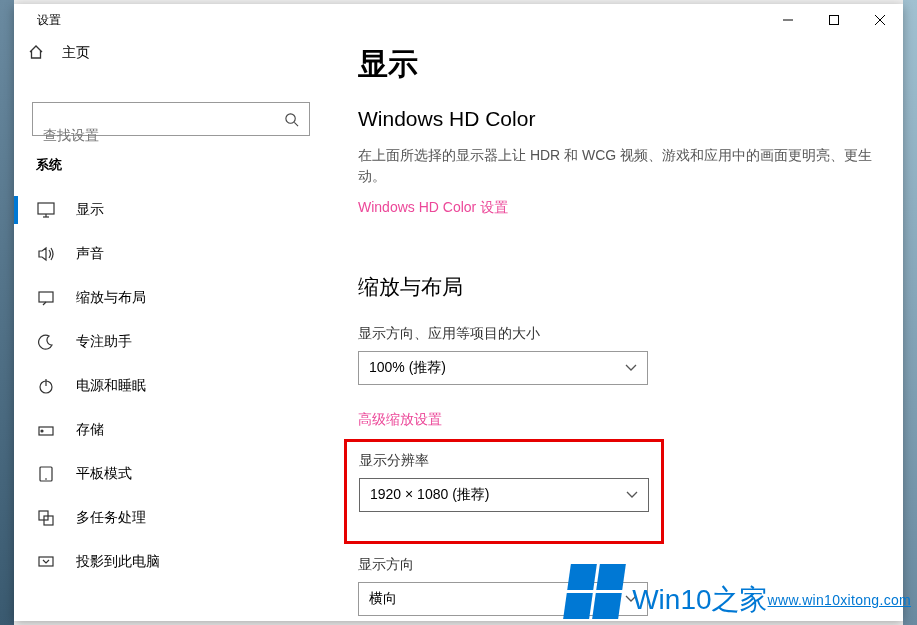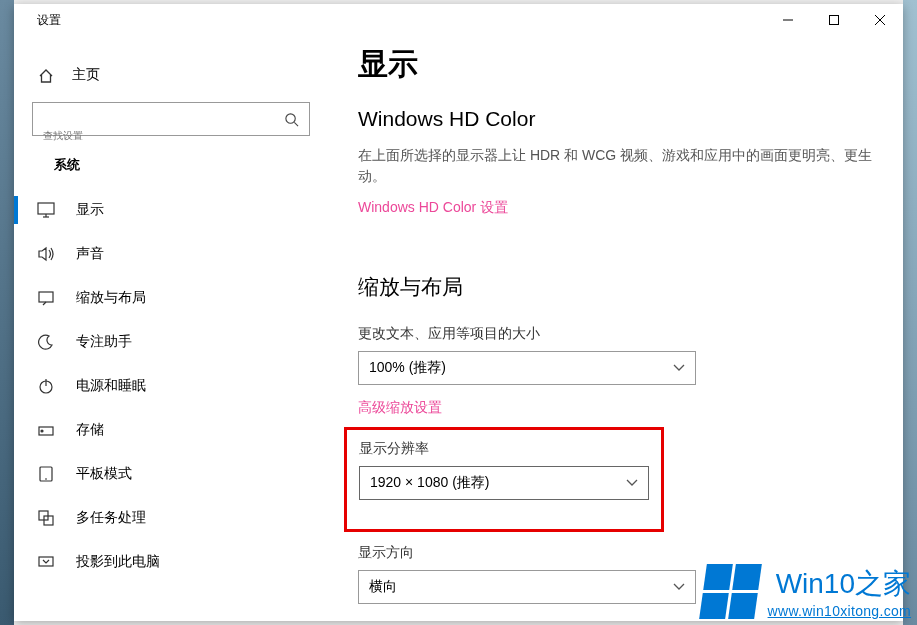--- a/index.html
+++ b/index.html
@@ -41,48 +41,47 @@
     .body { flex: 1; display: flex; overflow: hidden; }
     
     .sidebar {
       width: 314px;
       flex-shrink: 0;
       display: flex;
       flex-direction: column;
       padding-top: 8px;
     }
     .home-row {
-      display: flex; align-items: flex-end;
+      display: flex; align-items: flex-start;
       height: 40px;
-      padding-left: 22px;
+      padding-left: 12px;
       margin-bottom: 18px;
     }
     .home-row .icon { width: 20px; display: flex; justify-content: center; margin-right: 16px; }
     .home-row .label { font-size: 14px; }
     .search-box {
       margin: 0 18px 20px 18px;
       height: 34px;
       border: 1px solid #999;
       background: #fff;
       display: flex; align-items: center;
       padding: 0 10px;
     }
     .search-box input {
       border: none; outline: none; flex: 1;
-      font-size: 10px; font-family: inherit;
+      font-size: 14px; font-family: inherit;
       background: transparent;
       margin-top: 32px;
     }
     .search-box .search-icon { color: #333; font-size: 14px; }
     .group-label {
       padding-left: 22px;
       font-size: 13px;
       font-weight: 600;
       margin-bottom: 14px;
-      margin-left: 18px;
     }
     .nav-list { display: flex; flex-direction: column; }
     .nav-item {
       height: 44px;
       display: flex; align-items: center;
       padding-left: 22px;
       position: relative;
     }
     .nav-item.selected::before {
       content: "";
@@ -123,27 +122,27 @@
       cursor: pointer;
       margin-bottom: 28px;
       display: inline-block;
     }
     .field-label {
       font-size: 14px;
       color: #333;
       margin-bottom: 8px;
     }
     .combo {
-      width: 338px;
+      width: 290px;
       height: 34px;
       border: 1px solid #999;
       background: #fff;
       display: flex; align-items: center;
       padding: 0 10px;
-      margin-bottom: 14px;
+      margin-bottom: 26px;
     }
     .combo .value { flex: 1; font-size: 14px; }
     .combo .chevron { color: #555; }
     .highlight-box {
       border: 3px solid #e60000;
       padding: 10px 12px 12px 12px;
       margin: 10px 0 12px -14px;
       width: 320px;
     }
     .highlight-box .field-label { margin-bottom: 8px; }
@@ -160,21 +159,21 @@
     }
     .wm-logo {
       display: grid;
       grid-template-columns: 26px 26px;
       grid-template-rows: 26px 26px;
       gap: 3px;
       transform: skewX(-8deg);
       margin-right: 10px;
     }
     .wm-logo div { background: #0078d4; }
-    .wm-text { display: flex; flex-direction: column; align-items: flex-end; }
+    .wm-text { display: flex; flex-direction: row; align-items: center; }
     .wm-brand { font-size: 28px; font-weight: 400; }
     .wm-url { font-size: 14px; color: #0078d4; letter-spacing: 0.3px; text-decoration: underline; }
     
     .bg-strip {
       position: absolute;
       left: 0; top: 0; bottom: 0; width: 14px;
       background: linear-gradient(#6a8aa0,#3a5a70);
     }
     .bg-strip-r {
       position: absolute;
@@ -326,21 +325,21 @@
       <div class="page-title">显示</div>
 
       <div class="section-title">Windows HD Color</div>
       <div class="desc">在上面所选择的显示器上让 HDR 和 WCG 视频、游戏和应用中的画面更明亮、更生动。</div>
       <a class="link">Windows HD Color 设置</a>
 
       <div class="section-gap"></div>
 
       <div class="section-title">缩放与布局</div>
       <div class="sm-gap"></div>
-      <div class="field-label">更改文本、应用等项目的大小</div>
+      <div class="field-label">显示方向、应用等项目的大小</div>
       <div class="combo">
         <span class="value">100% (推荐)</span>
         <span class="chevron">
             <svg width="12" height="8" viewBox="0 0 12 8" fill="none" stroke="#555" stroke-width="1.3">
               <polyline points="1,1 6,6 11,1"></polyline>
             </svg>
           </span>
       </div>
       <a class="link" style="margin-bottom:0">高级缩放设置</a>
 

